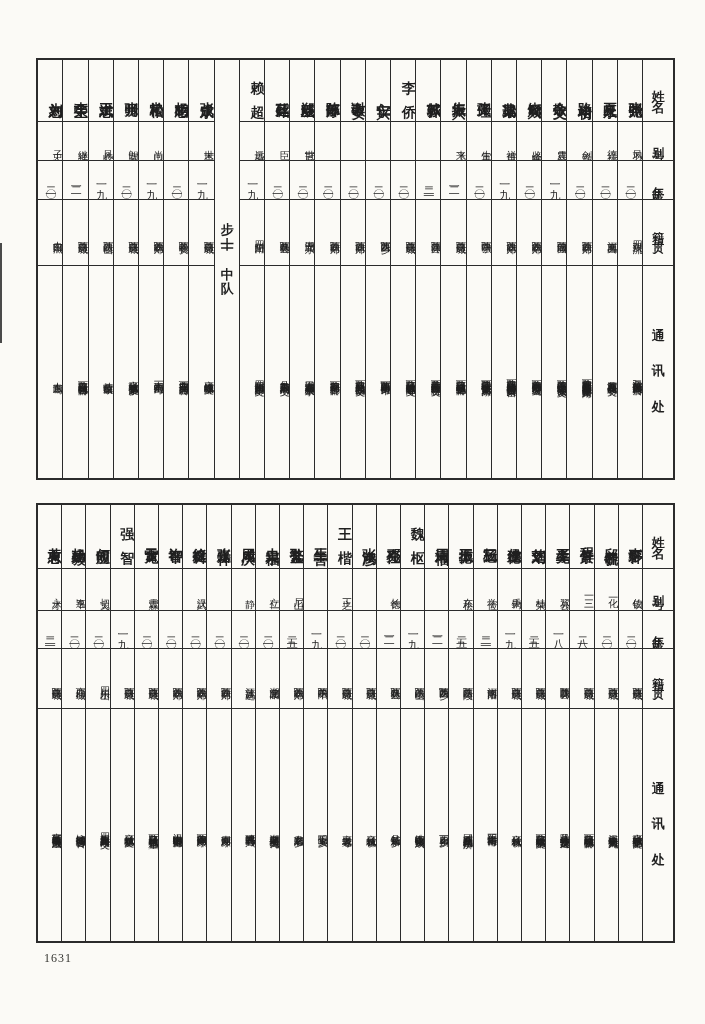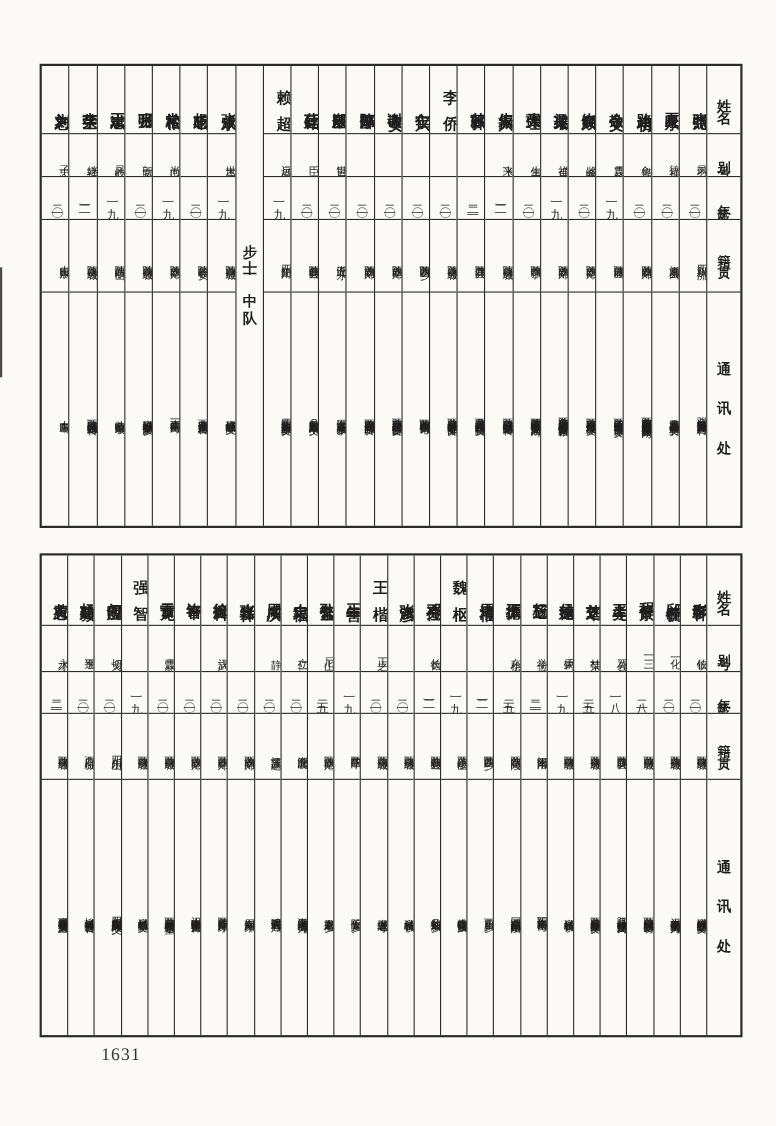--- a/index.html
+++ b/index.html
@@ -53,21 +53,21 @@
 
   .unit-label-col{justify-content:center;}
   .unit-cell{
     writing-mode:vertical-rl;text-orientation:upright;
     display:flex;justify-content:center;align-items:center;
     height:100%;font-size:13px;font-weight:bold;letter-spacing:1.15em;
     padding-bottom:40px;box-sizing:border-box;
   }
   .page-number{
     position:absolute;left:44px;top:951px;
-    font-size:16px;letter-spacing:1px;color:#33332f;margin-left:48px;
+    font-size:12px;letter-spacing:1px;color:#33332f;
   }
 </style>
 </head>
 <body>
 
 <div class="scan-edge"></div>
 
 <div id="table-top" class="vtable">
     <div class="col header-col">
       <div class="cell r-name">姓名</div>

